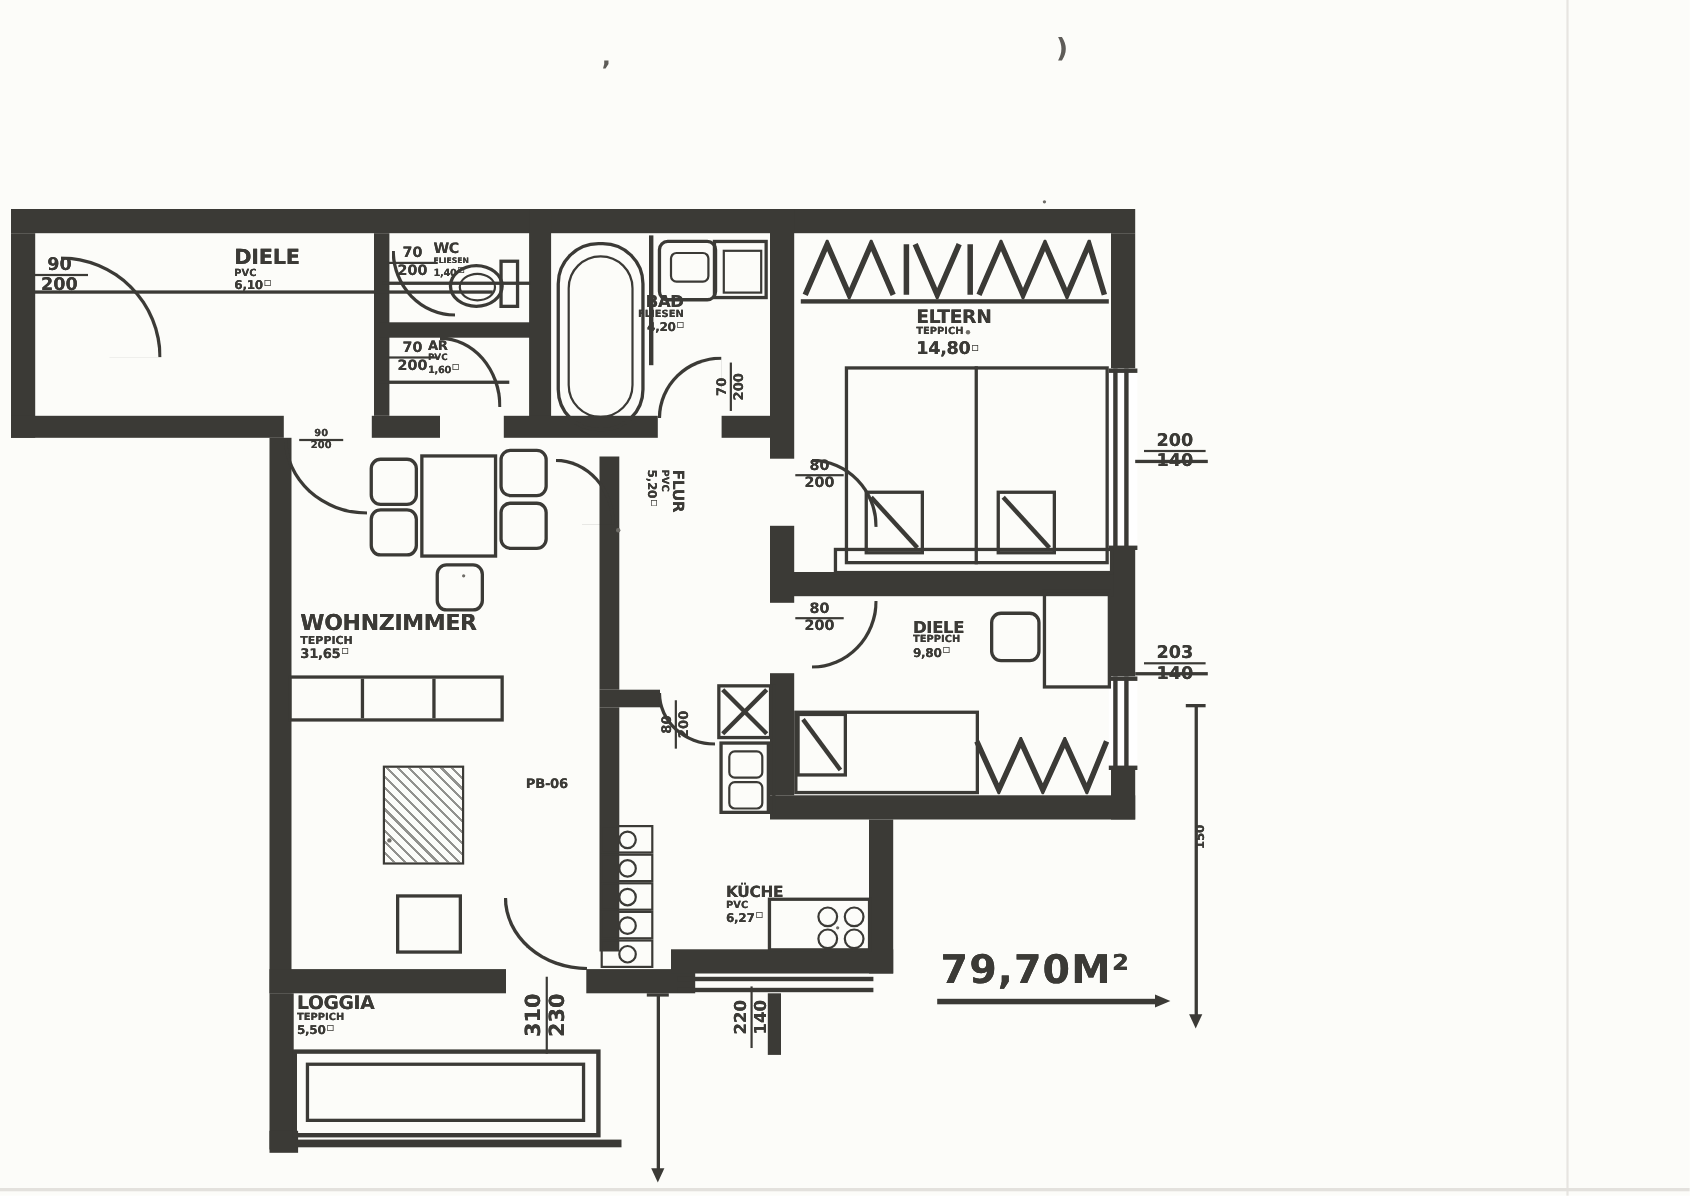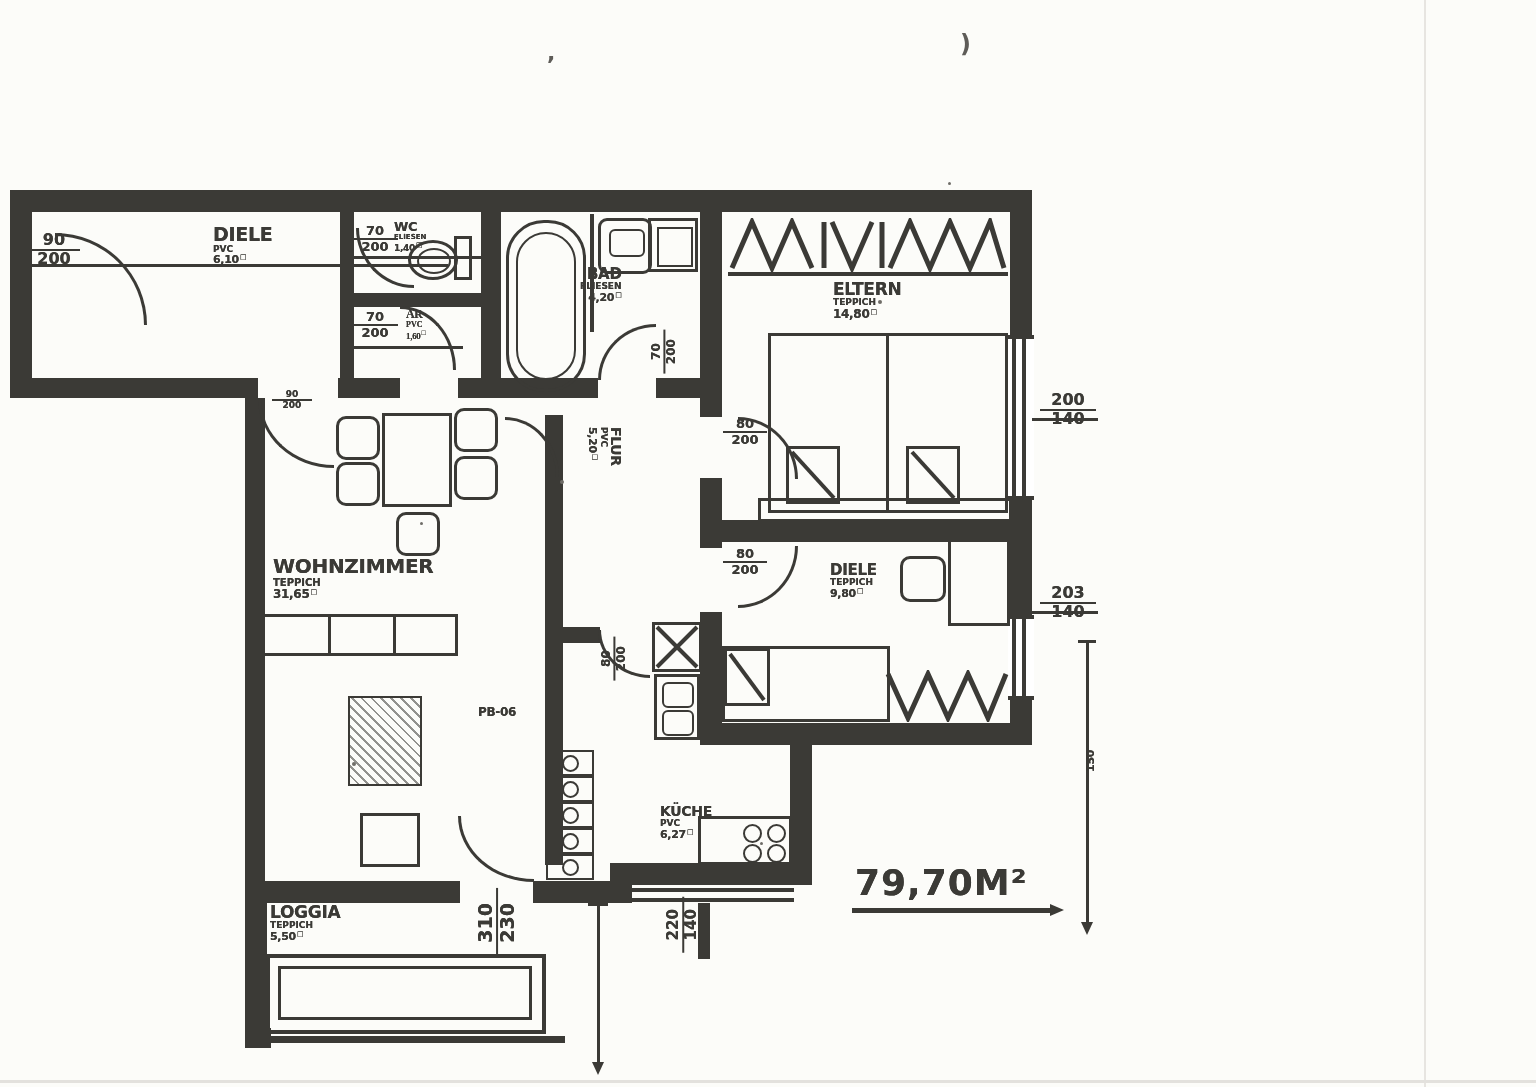--- a/index.html
+++ b/index.html
@@ -169,34 +169,34 @@
     <div class="txt room-label" style="left:213px;top:224px;">
       <span class="rn" style="font-size:19px">DIELE</span>
       <span class="rf">PVC</span>
       <span class="ra">6,10</span>
     </div>
     <div class="txt room-label" style="left:394px;top:220px;">
       <span class="rn" style="font-size:13px">WC</span>
       <span class="rf" style="font-size:7px">FLIESEN</span>
       <span class="ra" style="font-size:9px">1,40</span>
     </div>
-    <div class="txt room-label" style="left:406px;top:308px;font-family:Liberation Serif, serif;">
+    <div class="txt room-label" style="left:389px;top:308px;">
       <span class="rn" style="font-size:12px">AR</span>
       <span class="rf" style="font-size:8px">PVC</span>
       <span class="ra" style="font-size:9px">1,60</span>
     </div>
     <div class="txt room-label" style="left:580px;top:266px;text-align:right;">
       <span class="rn" style="font-size:15px">BAD</span>
       <span class="rf">FLIESEN</span>
       <span class="ra">4,20</span>
     </div>
     <div class="txt room-label" style="left:833px;top:280px;">
       <span class="rn" style="font-size:17px">ELTERN</span>
       <span class="rf">TEPPICH</span>
-      <span class="ra" style="font-size:12px">14,80</span>
+      <span class="ra" style="font-size:16px">14,80</span>
     </div>
     <div class="txt room-label rot90" style="left:585px;top:428px;">
       <span class="rn" style="font-size:14px">FLUR</span>
       <span class="rf">PVC</span>
       <span class="ra">5,20</span>
     </div>
     <div class="txt room-label" style="left:830px;top:562px;">
       <span class="rn" style="font-size:15px">DIELE</span>
       <span class="rf">TEPPICH</span>
       <span class="ra">9,80</span>

